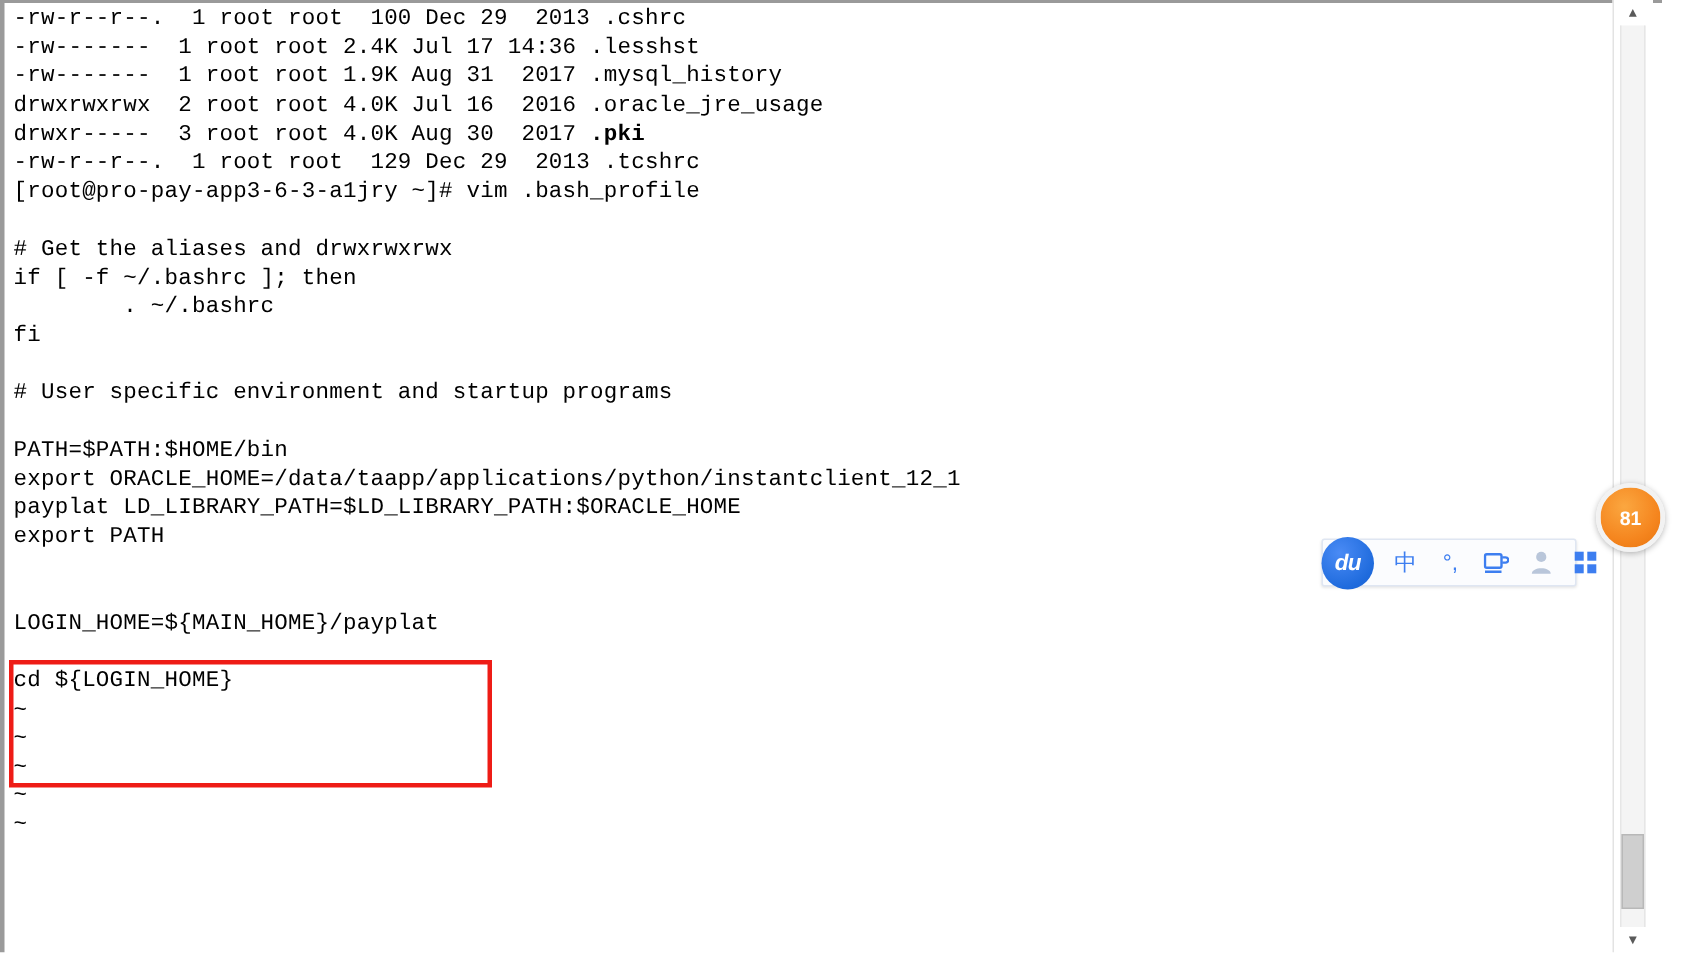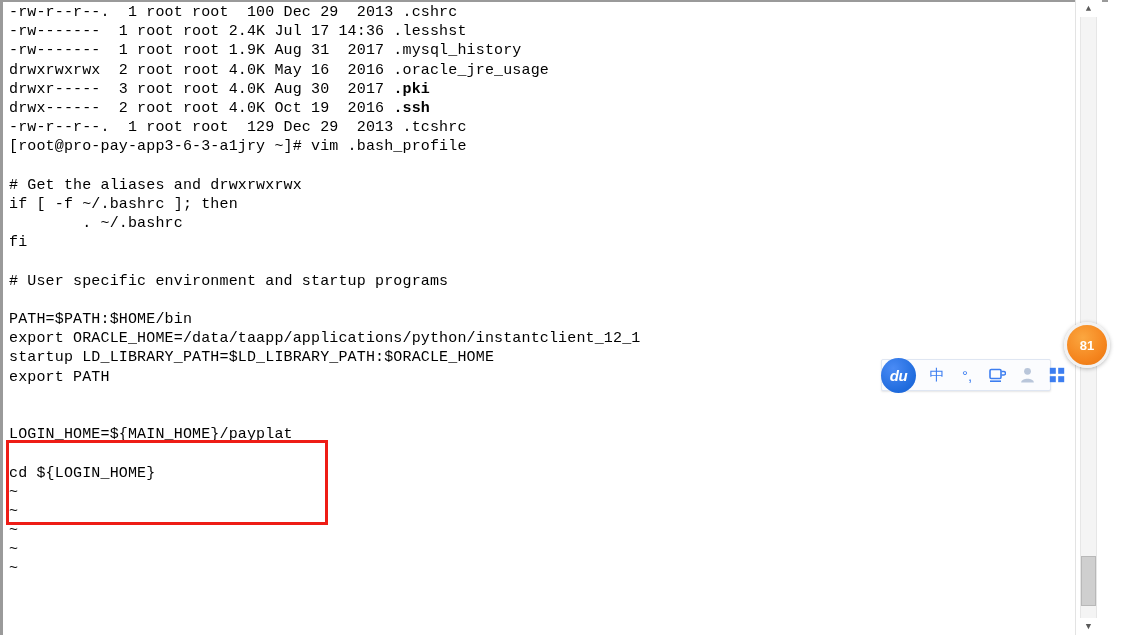--- a/index.html
+++ b/index.html
@@ -201,36 +201,35 @@
 </head>
 <body>
 
 <div id="screen">
 
   <div id="terminal">
     <div id="term-lines">
         <div class="line">-rw-r--r--.  1 root root  100 Dec 29  2013 .cshrc</div>
         <div class="line">-rw-------  1 root root 2.4K Jul 17 14:36 .lesshst</div>
         <div class="line">-rw-------  1 root root 1.9K Aug 31  2017 .mysql_history</div>
-        <div class="line">drwxrwxrwx  2 root root 4.0K May 16  2016 .oracle_jre_usage</div>
+        <div class="line">drwxrwxrwx  2 root root 4.0K Jul 16  2016 .oracle_jre_usage</div>
         <div class="line"><span>drwxr-----  3 root root 4.0K Aug 30  2017 </span><span class="b">.pki</span></div>
-        <div class="line"><span>drwx------  2 root root 4.0K Oct 19  2016 </span><span class="b">.ssh</span></div>
         <div class="line">-rw-r--r--.  1 root root  129 Dec 29  2013 .tcshrc</div>
         <div class="line">[root@pro-pay-app3-6-3-a1jry ~]# vim .bash_profile</div>
         <div class="line blank"> </div>
         <div class="line"># Get the aliases and drwxrwxrwx</div>
         <div class="line">if [ -f ~/.bashrc ]; then</div>
         <div class="line">        . ~/.bashrc</div>
         <div class="line">fi</div>
         <div class="line blank"> </div>
         <div class="line"># User specific environment and startup programs</div>
         <div class="line blank"> </div>
         <div class="line">PATH=$PATH:$HOME/bin</div>
         <div class="line">export ORACLE_HOME=/data/taapp/applications/python/instantclient_12_1</div>
-        <div class="line">startup LD_LIBRARY_PATH=$LD_LIBRARY_PATH:$ORACLE_HOME</div>
+        <div class="line">payplat LD_LIBRARY_PATH=$LD_LIBRARY_PATH:$ORACLE_HOME</div>
         <div class="line">export PATH</div>
         <div class="line blank"> </div>
         <div class="line blank"> </div>
         <div class="line">LOGIN_HOME=${MAIN_HOME}/payplat</div>
         <div class="line blank"> </div>
         <div class="line">cd ${LOGIN_HOME}</div>
         <div class="tilde">~</div>
         <div class="tilde">~</div>
         <div class="tilde">~</div>
         <div class="tilde">~</div>

